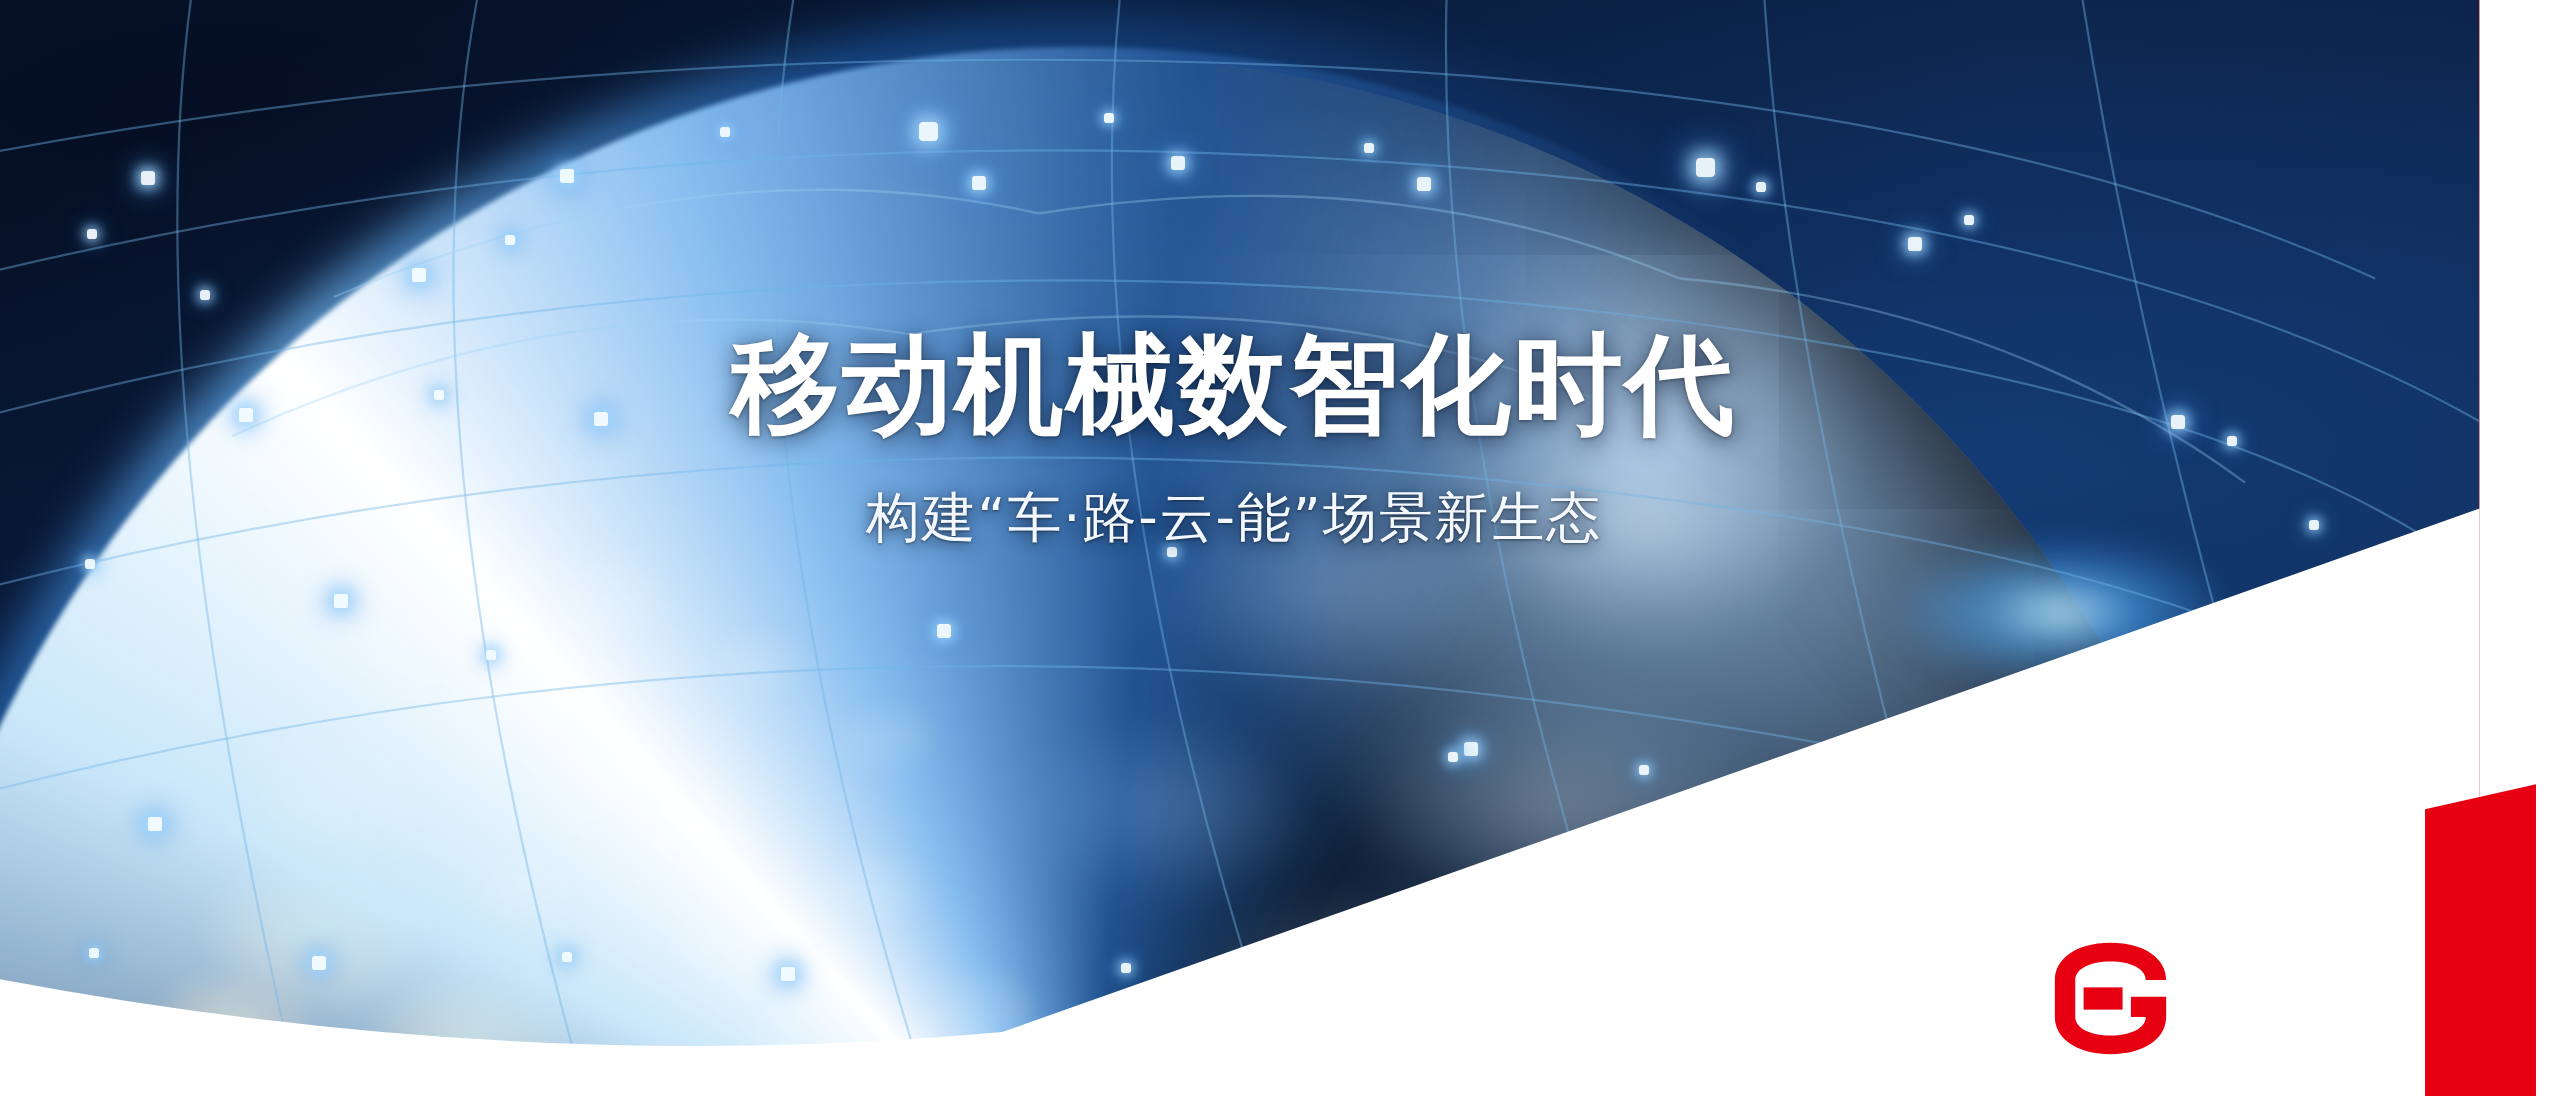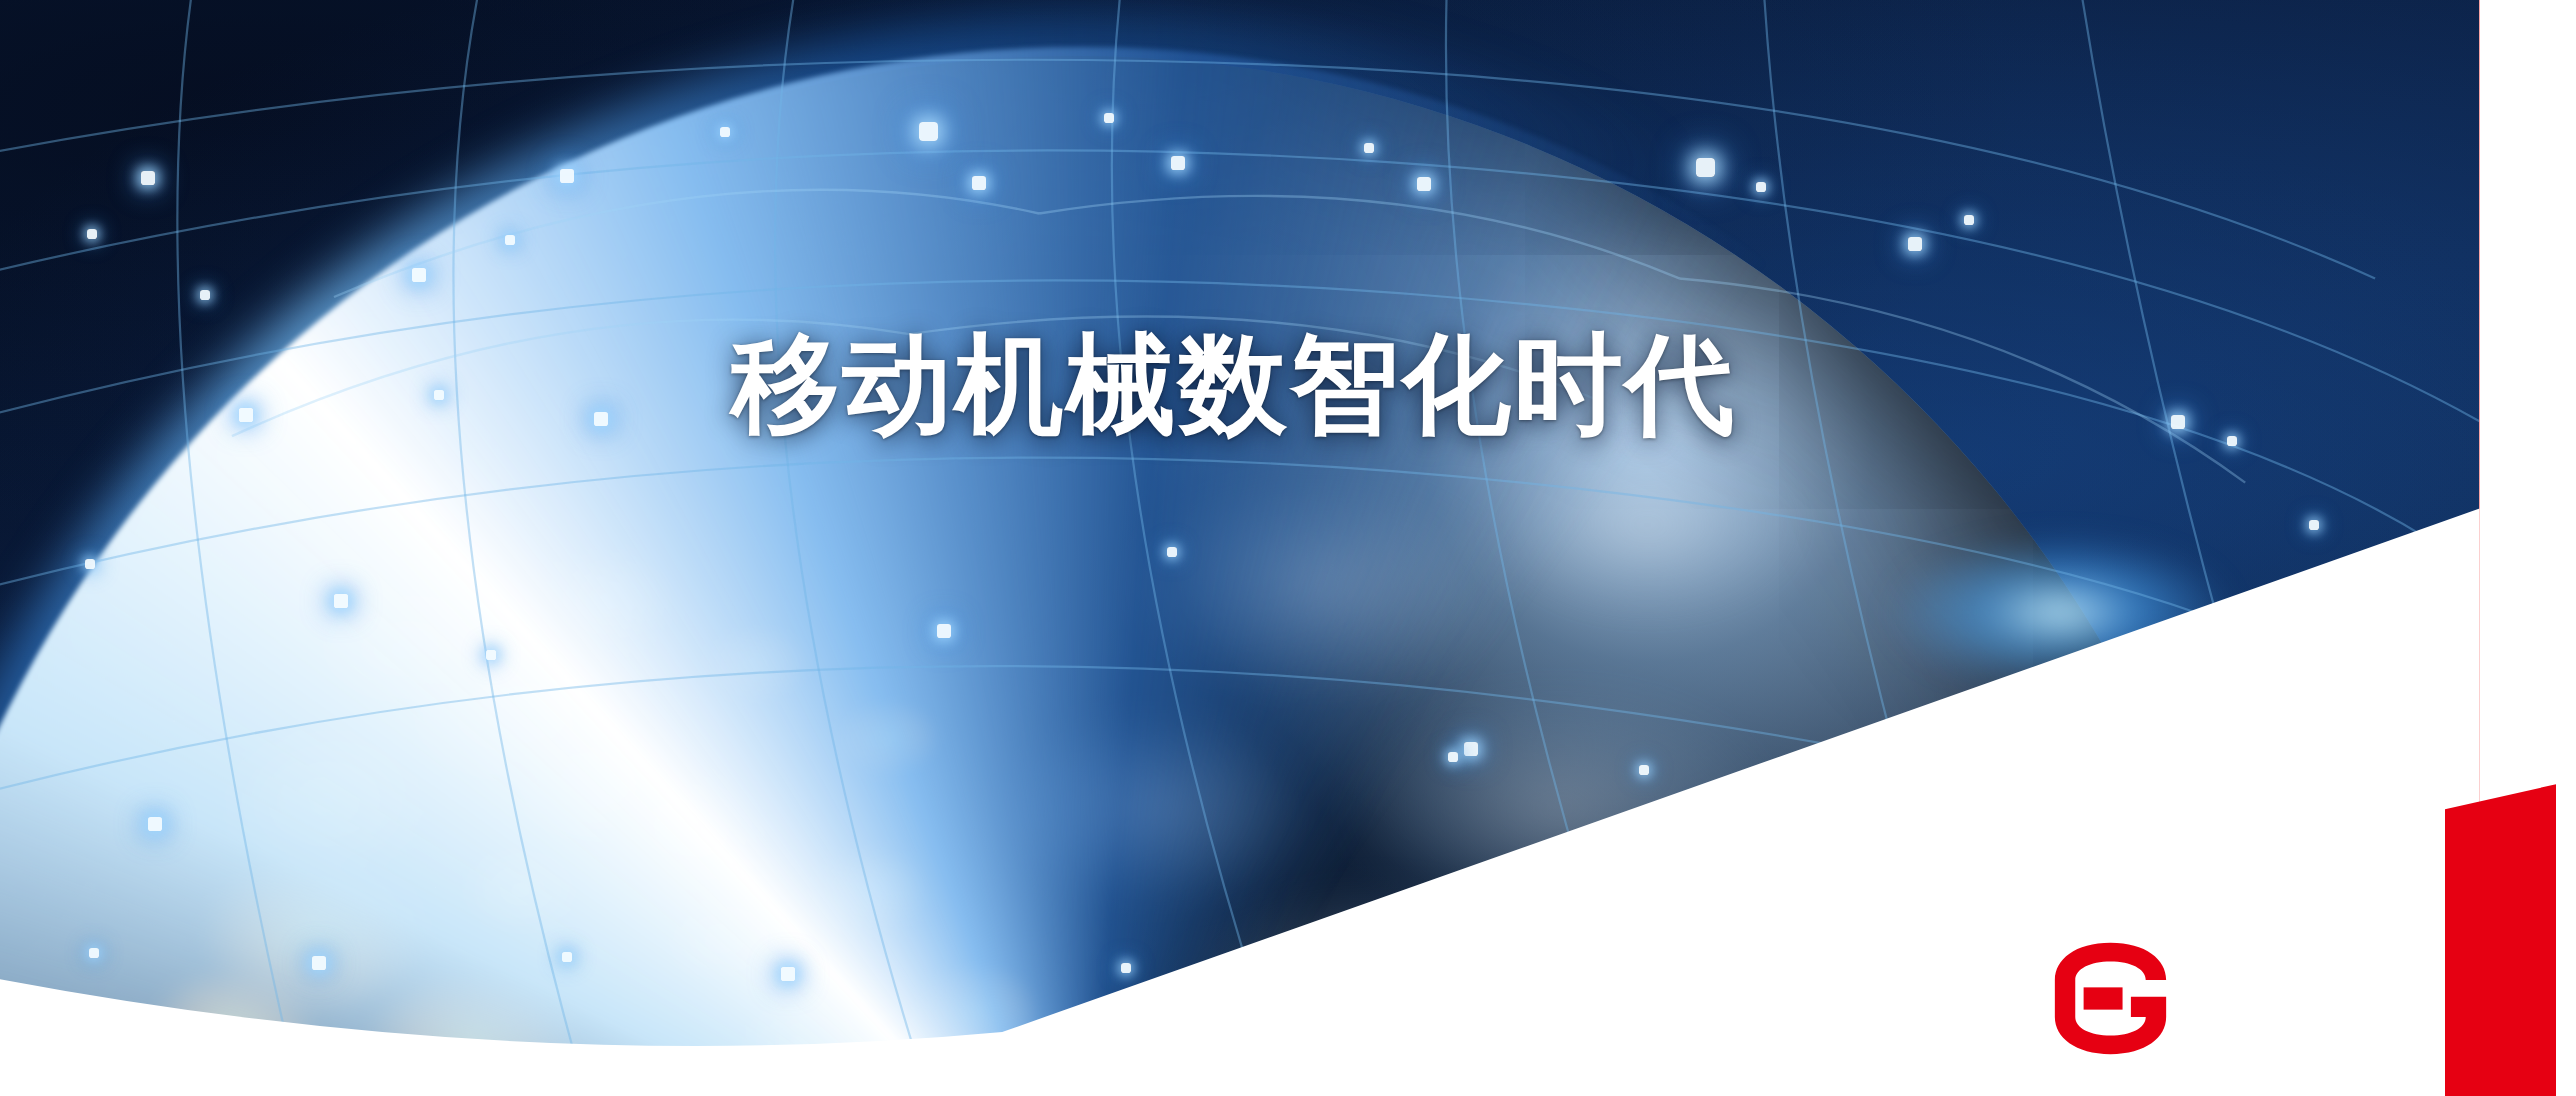--- a/index.html
+++ b/index.html
@@ -6,23 +6,22 @@
   html,body{margin:0;padding:0;background:#ffffff;}
   body{
     width:2576px;height:1097px;overflow:hidden;
     font-family:"Liberation Sans","DejaVu Sans",sans-serif;
   }
 
   
   .slide{
     position:relative;
     width:2536px;height:1097px;
-    background:#ef4444;
+    background:#b91c1c;
     overflow:hidden;
-    padding-left:20px;
   }
 
   
   .photo{
     position:absolute;left:0;top:0;
     width:2479px;height:1097px;
     overflow:hidden;
     background:
       radial-gradient(120% 90% at 78% 42%, rgba(30,90,170,.55) 0%, rgba(10,32,68,0) 62%),
       linear-gradient(160deg,#081a38 0%,#0a1c3d 34%,#0b1f43 58%,#081730 100%);
@@ -326,20 +325,21 @@
       <div class="node sm" style="left:562px;top:952px;"></div>
       <div class="node" style="left:781px;top:967px;"></div>
       <div class="node sm" style="left:1121px;top:963px;"></div>
       <div class="node sm" style="left:1448px;top:752px;"></div>
       <div class="node sm" style="left:1694px;top:809px;"></div>
     </div>
   </div>
 
   <div class="headline">
     <h1 class="title">移动机械数智化时代</h1>
+    <p class="subtitle">构建“车·路-云-能”场景新生态</p>
   </div>
 
   <svg class="swoosh" viewBox="0 0 2776 1182" preserveAspectRatio="none" aria-hidden="true">
     <path d="M 0 1055 Q 560 1160 1080 1112 L 2672 548 L 2672 1182 L 0 1182 Z" fill="#ffffff"></path>
     <path d="M 2672 0 L 2776 0 L 2776 1182 L 2672 1182 Z" fill="#ffffff"></path>
   </svg>
 
   <svg class="redbar" viewBox="0 0 120 1182" preserveAspectRatio="none" aria-hidden="true">
     <path d="M 0 872 L 120 845 L 120 1182 L 0 1182 Z" fill="#E60012"></path>
   </svg>

